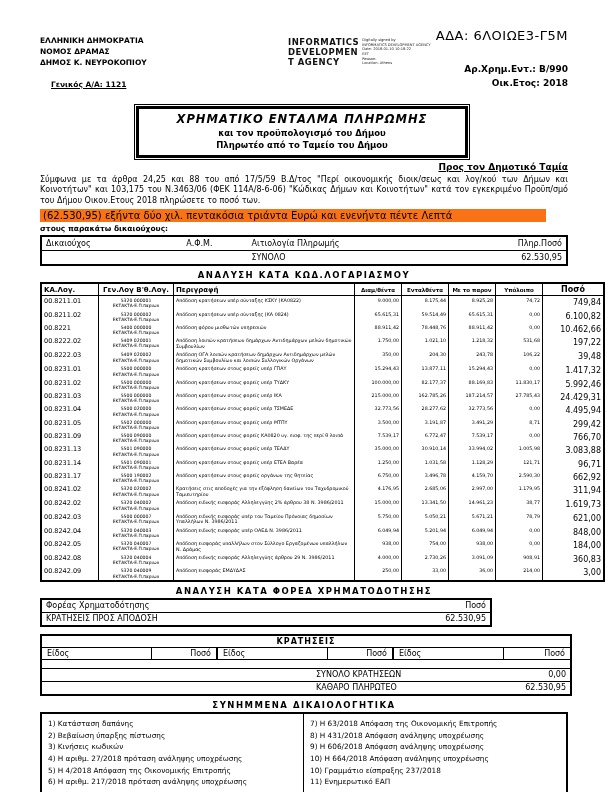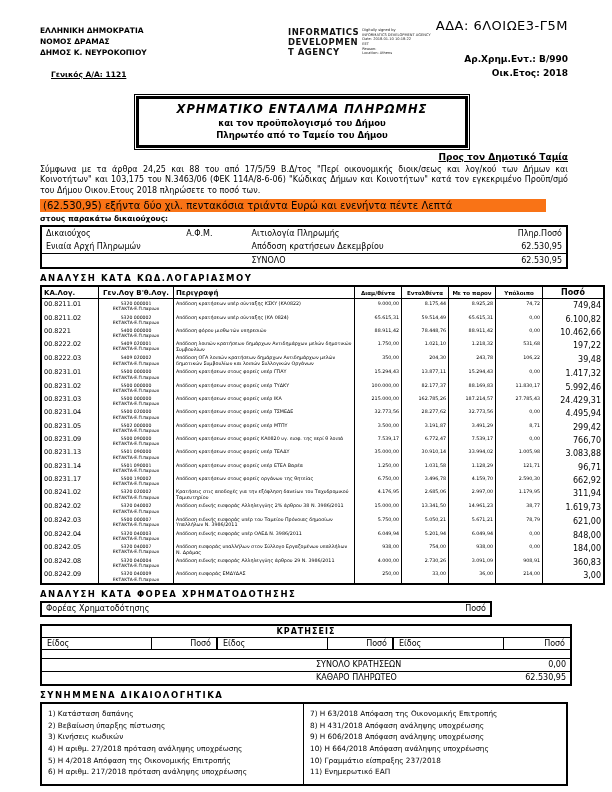--- a/index.html
+++ b/index.html
@@ -1,17 +1,17 @@
 <!DOCTYPE html>
 <html lang="el"><head>
 <meta charset="utf-8">
 <style>
   html,body{margin:0;padding:0;background:#888;}
   .page{width:612px;height:792px;background:#ffffff;margin:0 auto;position:relative;
-        box-sizing:border-box;padding:18px 44px 8px 40px;overflow:hidden;
+        box-sizing:border-box;padding:28px 44px 8px 40px;overflow:hidden;
         font-family:"DejaVu Sans","Liberation Sans",sans-serif;color:#000;}
   
   .hdr{position:relative;height:78px;}
   .hdr-left{position:absolute;left:0;top:8px;font-size:7.5px;font-weight:bold;line-height:1.45;}
   .hdr-serial{position:absolute;left:11px;top:52px;font-size:7.5px;font-weight:bold;text-decoration:underline;}
   .stamp{position:absolute;left:248px;top:10px;display:flex;gap:3px;}
   .stamp-agency{font-size:8.5px;font-weight:bold;line-height:1.15;letter-spacing:.5px;color:#111;}
   .stamp-sig{font-size:3.6px;line-height:1.3;color:#222;width:70px;}
   .hdr-right{position:absolute;right:0;top:0;text-align:right;}
   .ada{font-size:13px;letter-spacing:.5px;margin-bottom:20px;}
@@ -25,21 +25,21 @@
   .legal{font-size:8px;line-height:1.3;text-align:justify;}
   .amount-line{background:#f97316;font-size:10px;padding:1px 3px;margin:3px 0 2px;width:500px;}
   .ben-intro{font-size:7.5px;font-weight:bold;margin-bottom:2px;}
   
   table{border-collapse:collapse;}
   .ben-table{width:528px;border:2px solid #000;font-size:8px;}
   .ben-table td{padding:2px 4px;vertical-align:top;}
   .ben-table .r{text-align:right;}
   .ben-total td{border-top:1.5px solid #000;font-size:8px;}
   
-  .sec-title{font-size:8.5px;font-weight:bold;letter-spacing:1.5px;margin:4px 0 2px;}
+  .sec-title{text-align:center;font-size:8.5px;font-weight:bold;letter-spacing:1.5px;margin:4px 0 2px;}
   .an-table{width:528px;border:2px solid #000;table-layout:fixed;}
   .an-table th{font-weight:bold;border-bottom:1.5px solid #000;padding:1px 2px;}
   .an-table .c-ka{width:52px;font-size:6.5px;text-align:left;}
   .an-table .c-gl{width:70px;font-size:4.6px;text-align:center;}
   .an-table .c-desc{width:176px;font-size:4.8px;text-align:left;}
   .an-table .c-num{width:42px;font-size:4.8px;text-align:right;}
   .an-table .c-amt{width:56px;font-size:8px;text-align:right;}
   .an-table th.c-ka,.an-table th.c-gl,.an-table th.c-desc{font-size:7px;}
   .an-table th.c-num{font-size:5.5px;text-align:center;}
   .an-table th.c-amt{font-size:8px;text-align:center;}
@@ -124,26 +124,20 @@
   <div class="ben-intro">στους παρακάτω δικαιούχους:</div>
 
   <table class="ben-table">
     <tbody>
         <tr>
       <td style="width:140px">Δικαιούχος</td>
       <td style="width:60px">Α.Φ.Μ.</td>
       <td style="width:220px">Αιτιολογία Πληρωμής</td>
       <td class="r" style="width:100px">Πληρ.Ποσό</td>
     </tr>
-    <tr>
-      <td>Ενιαία Αρχή Πληρωμών</td>
-      <td></td>
-      <td>Απόδοση κρατήσεων Δεκεμβρίου</td>
-      <td class="r">62.530,95</td>
-    </tr>
     <tr class="ben-total">
       <td colspan="2"></td>
       <td style="text-align:left;padding-right:30px">ΣΥΝΟΛΟ</td>
       <td class="r">62.530,95</td>
     </tr>
   </tbody>
     </table>
 
   <div class="sec-title">ΑΝΑΛΥΣΗ ΚΑΤΑ ΚΩΔ.ΛΟΓΑΡΙΑΣΜΟΥ</div>
 
@@ -457,20 +451,24 @@
         </tr>
       </tbody>
   </table>
 
   <div class="sec-title">ΑΝΑΛΥΣΗ ΚΑΤΑ ΦΟΡΕΑ ΧΡΗΜΑΤΟΔΟΤΗΣΗΣ</div>
   <table class="fund-table">
     <tbody>
         <tr class="hd">
       <td>Φορέας Χρηματοδότησης</td>
       <td class="r" style="width:90px">Ποσό</td>
+    </tr>
+    <tr>
+      <td>ΚΡΑΤΗΣΕΙΣ ΠΡΟΣ ΑΠΟΔΟΣΗ</td>
+      <td class="r">62.530,95</td>
     </tr>
   </tbody>
     </table>
 
   <div class="ded-wrap">
     <div class="ded-title">ΚΡΑΤΗΣΕΙΣ</div>
     <div class="ded-heads">
 
         <div class="pair">
           <div class="cell kind">Είδος</div>

